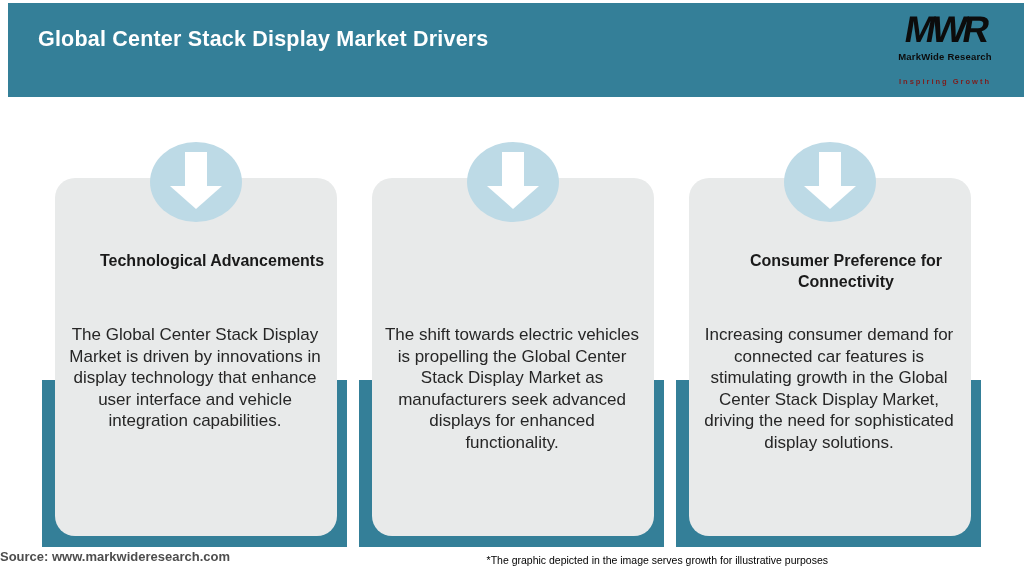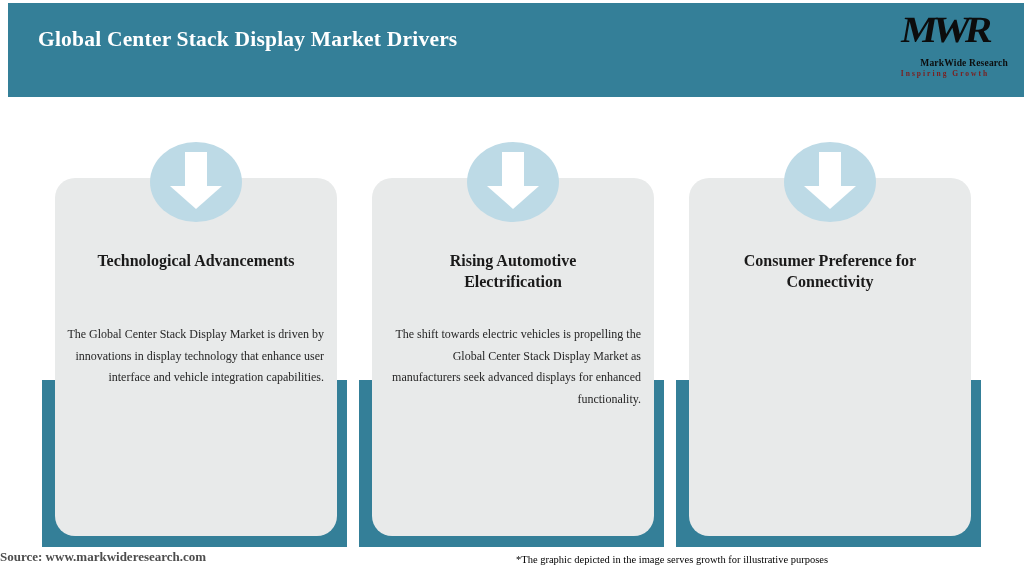--- a/index.html
+++ b/index.html
@@ -1,52 +1,52 @@
 <!DOCTYPE html>
 <html><head>
 <meta charset="utf-8">
 <style>
   * { margin:0; padding:0; box-sizing:border-box; }
   html,body { width:1024px; height:576px; background:#ffffff; overflow:hidden;
               font-family:"Liberation Sans", sans-serif; }
-  .canvas { position:relative; width:840px; height:576px; background:#ffffff;font-family:Liberation Serif, serif; }
+  .canvas { position:relative; width:840px; height:576px; background:#ffffff; }
 
   
   .header { position:absolute; left:8px; top:3px; width:1016px; height:94px; background:#347F98; }
   .header-title { position:absolute; left:30px; top:24px; font-size:21.5px; font-weight:bold;
                   color:#ffffff; letter-spacing:0.2px; }
 
   
   .logo { position:absolute; top:8px; right:16px; width:126px; text-align:center; color:#0c0c0c; }
   .logo-monogram { font-size:37px; font-weight:bold; letter-spacing:-4px; line-height:1.05;
                    transform:skewX(-10deg); display:inline-block; }
-  .logo-name { font-size:9.5px; font-weight:bold; letter-spacing:0.2px; margin-top:8px;text-align:right; }
-  .logo-tagline { font-size:7.5px; font-weight:bold; letter-spacing:2px; color:#7B2020; margin-top:1px; }
+  .logo-name { font-size:9.5px; font-weight:bold; letter-spacing:0.2px; margin-top:1px; }
+  .logo-tagline { font-size:7.5px; font-weight:bold; letter-spacing:2px; color:#7B2020; margin-top:15px; }
 
   
   .card-col { position:absolute; top:140px; width:282px; height:410px; }
   .col-1 { left:55px; } .col-2 { left:372px; } .col-3 { left:689px;padding-left:20px; }
 
   .teal-shadow { position:absolute; left:-13px; top:240px; width:305px; height:167px; background:#347F98; }
 
   .card { position:absolute; left:0; top:38px; width:282px; height:358px;
           background:#E8EAEA; border-radius:20px; }
 
   .circle { position:absolute; top:2px; left:50%; transform:translateX(-50%);
             width:92px; height:80px; border-radius:50%; background:#BDDAE6; z-index:2; }
   .arrow-shaft { position:absolute; top:10px; left:50%; margin-left:-11px;
                  width:22px; height:35px; background:#ffffff; }
   .arrow-head { position:absolute; top:44px; left:50%; margin-left:-26px; width:0; height:0;
                 border-left:26px solid transparent; border-right:26px solid transparent;
                 border-top:23px solid #ffffff; }
 
-  .card-title { position:absolute; top:72px; left:0; width:100%; padding:0 28px;
+  .card-title { position:absolute; top:72px; left:16px; width:100%; padding:0 28px;
                 text-align:center; font-size:16px; font-weight:bold; line-height:21px; color:#1A1A1A; }
   .card-body  { position:absolute; top:146px; left:0; width:100%; padding:0 13px 0 11px;
-                font-size:12px; line-height:21.5px; color:#262626; text-align:right; }
+                font-size:17px; line-height:21.5px; color:#262626; text-align:center; }
 
   
   .source { position:absolute; left:0; top:549px; width:1010px; 
             font-size:13px; font-weight:bold; color:#4D4D4D; }
   .disclaimer { position:absolute; right:12px; top:554px; font-size:10.5px; color:#000000; }
 </style>
 </head>
 <body>
 
 <div class="canvas">
@@ -74,33 +74,33 @@
   </div>
 
   <div class="card-col col-2">
     <div class="teal-shadow"></div>
     <div class="card"></div>
     <div class="circle">
       <div class="arrow-shaft"></div>
       <div class="arrow-head"></div>
     </div>
     <div class="card" style="background:none;">
-      <div class="card-title">Rising Automotive Electrification</div>
       <div class="card-body">The shift towards electric vehicles is propelling the Global Center Stack Display Market as manufacturers seek advanced displays for enhanced functionality.</div>
     </div>
   </div>
 
   <div class="card-col col-3">
     <div class="teal-shadow"></div>
     <div class="card"></div>
     <div class="circle">
       <div class="arrow-shaft"></div>
       <div class="arrow-head"></div>
     </div>
     <div class="card" style="background:none;">
       <div class="card-title">Consumer Preference for Connectivity</div>
+      <div class="card-body">Increasing consumer demand for connected car features is stimulating growth in the Global Center Stack Display Market, driving the need for sophisticated display solutions.</div>
     </div>
   </div>
 
   <div class="source">Source: www.markwideresearch.com</div>
   <div class="disclaimer">*The graphic depicted in the image serves growth for illustrative purposes</div>
 
 </div>
 
 </body></html>

